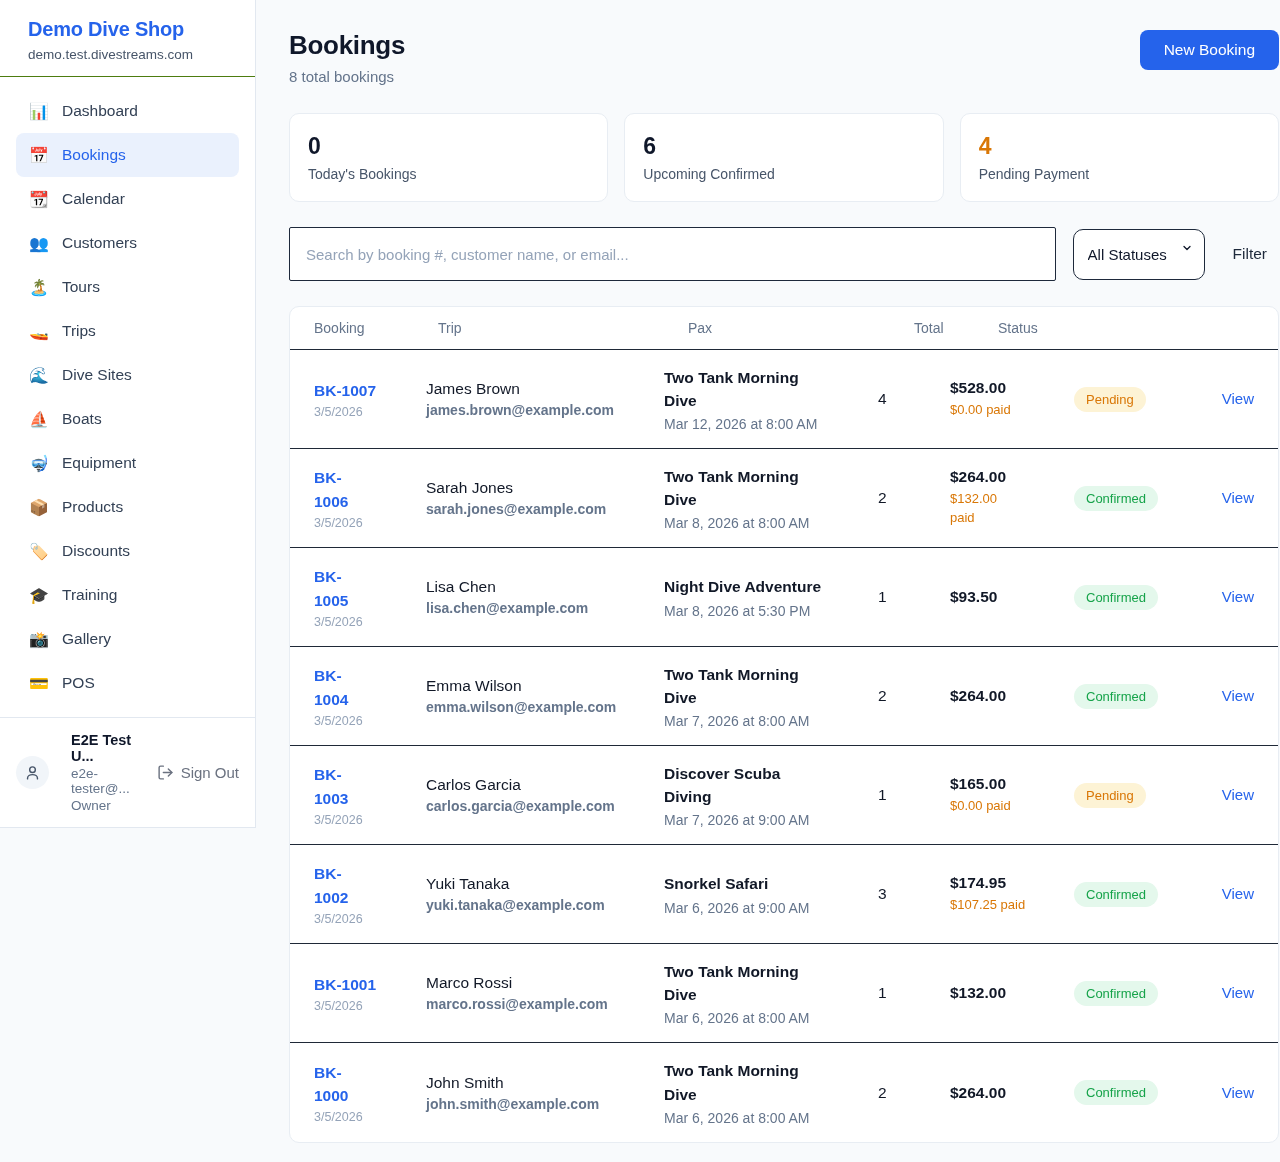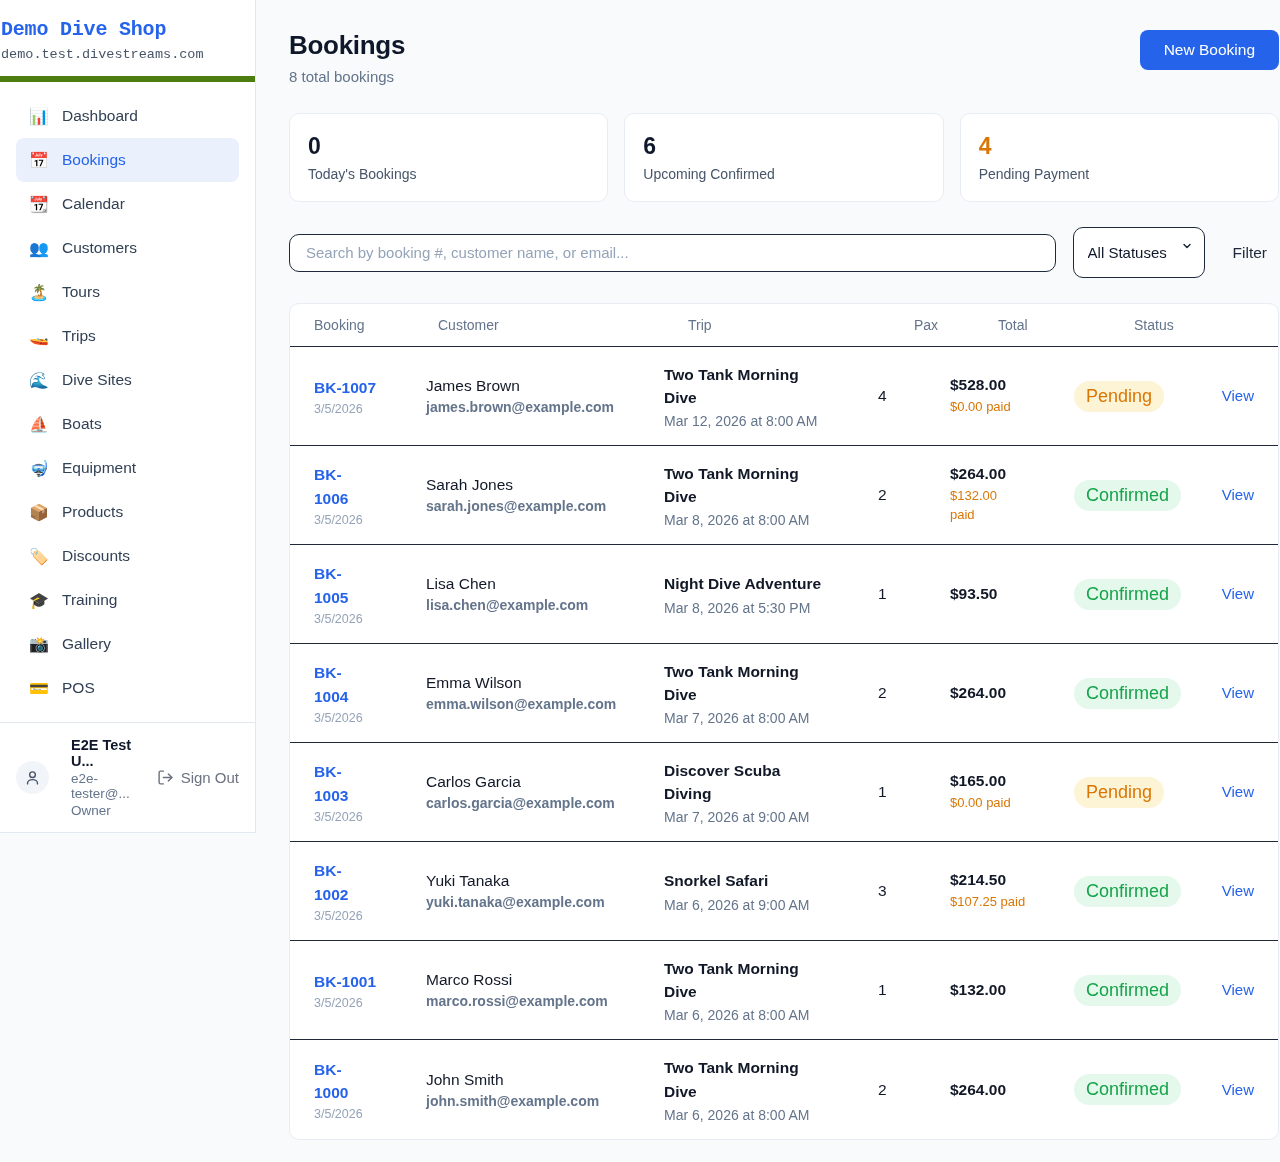--- a/index.html
+++ b/index.html
@@ -14,21 +14,21 @@
   }
 
   
   .sidebar {
     width: 256px;
     flex: 0 0 256px;
     background: #ffffff;
     border-right: 1px solid #e2e8f0;
     border-bottom: 1px solid #e2e8f0;
   }
-  .brand { padding: 18px 16px 14px 1px; border-bottom: 6px solid #4d7c0f; font-family: Liberation Mono, monospace; }
+  .brand { padding: 18px 16px 14px 28px; border-bottom: 1px solid #4d7c0f; }
   .brand-name { color: #2563eb; font-size: 20px; font-weight: 700; letter-spacing: -0.2px; }
   .brand-domain { margin-top: 6px; font-size: 13.5px; color: #475569; }
   .nav { padding: 12px 16px; }
   .nav-item {
     display: flex; align-items: center; gap: 13px;
     padding: 10px 13px; border-radius: 8px;
     font-size: 15.5px; color: #334155; cursor: pointer;
     height: 44px;
   }
   .nav-item.active { background: #eaf1fd; color: #2563eb; font-weight: 500; }
@@ -72,21 +72,21 @@
   .stats { display: grid; grid-template-columns: 1fr 1fr 1fr; gap: 16px; margin-top: 28px; }
   .stat-card {
     background: #ffffff; border: 1px solid #e8edf3; border-radius: 10px;
     padding: 19px 18px; min-height: 84px;
   }
   .stat-value { font-size: 23px; font-weight: 700; color: #0f172a; }
   .stat-label { margin-top: 6px; font-size: 14px; color: #475569; }
 
   .filter-row { display: flex; align-items: center; gap: 16px; margin-top: 25px; }
   .search-input {
-    flex: 1 1 auto; height: 38px; border: 1px solid #1e293b; border-radius: 10px;
+    flex: 1 1 auto; height: 54px; border: 1px solid #1e293b; border-radius: 2px;
     background: #ffffff; padding: 0 16px; font-family: inherit; font-size: 15px; color: #0f172a;
   }
   .search-input::placeholder { color: #94a3b8; }
   .select-wrap { position: relative; flex: 0 0 auto; margin-left: 1px; }
   .status-select {
     height: 51px; border: 1px solid #1e293b; border-radius: 10px; background: #ffffff;
     font-family: inherit; font-size: 15px; color: #0f172a;
     padding: 0 36px 0 14px; appearance: none; -webkit-appearance: none; cursor: pointer;
   }
   .select-chevron { position: absolute; right: 12px; top: 13px; pointer-events: none; color: #0f172a; }
@@ -121,21 +121,21 @@
   .trip-name.wrap-trip { max-width: 150px; }
   .trip-date { margin-top: 4px; font-size: 14px; color: #64748b; }
 
   .pax-val { font-size: 15.5px; color: #111827; }
 
   .total-amt { font-size: 15.5px; font-weight: 700; color: #111827; }
   .total-paid { margin-top: 4px; font-size: 13px; color: #d97706; line-height: 1.45; }
   .total-paid.wrap-paid { max-width: 64px; }
 
   .badge {
-    display: inline-block; font-size: 18px; font-weight: 500;
+    display: inline-block; font-size: 13px; font-weight: 500;
     padding: 5px 12px; border-radius: 999px; text-align: center;
   }
   .badge.pending { background: #fdf3d5; color: #d97706; }
   .badge.confirmed { background: #e4f8ec; color: #16a34a; }
 
   .view-cell { text-align: right; }
   .view-link { color: #2563eb; font-size: 15px; font-weight: 500; cursor: pointer; }
 
   svg { display: block; }
 </style>
@@ -285,21 +285,20 @@
           <polyline points="6 9 12 15 18 9"></polyline>
         </svg>
       </span>
     </div>
     <button class="filter-btn">Filter</button>
   </div>
 
   <div class="table-card">
     <div class="t-grid t-head">
       <div>Booking</div>
-      <div>Customer</div>
       <div>Trip</div>
       <div>Pax</div>
       <div>Total</div>
       <div>Status</div>
       <div></div>
     </div>
     <div id="table-body">
   <div class="t-grid t-row">
     <div>
       <div class="bk-id">BK-1007</div>
@@ -450,21 +449,21 @@
       <div class="cust-email">yuki.tanaka@example.com</div>
     </div>
     <div>
       <div class="trip-name">Snorkel Safari</div>
       <div class="trip-date">Mar 6, 2026 at 9:00 AM</div>
     </div>
     <div>
       <span class="pax-val">3</span>
     </div>
     <div>
-      <div class="total-amt">$214.50</div>
+      <div class="total-amt">$174.95</div>
       <div class="total-paid">$107.25 paid</div>
     </div>
     <div>
       <span class="badge confirmed">Confirmed</span>
     </div>
     <div class="view-cell">
       <span class="view-link">View</span>
     </div>
   </div>
 

